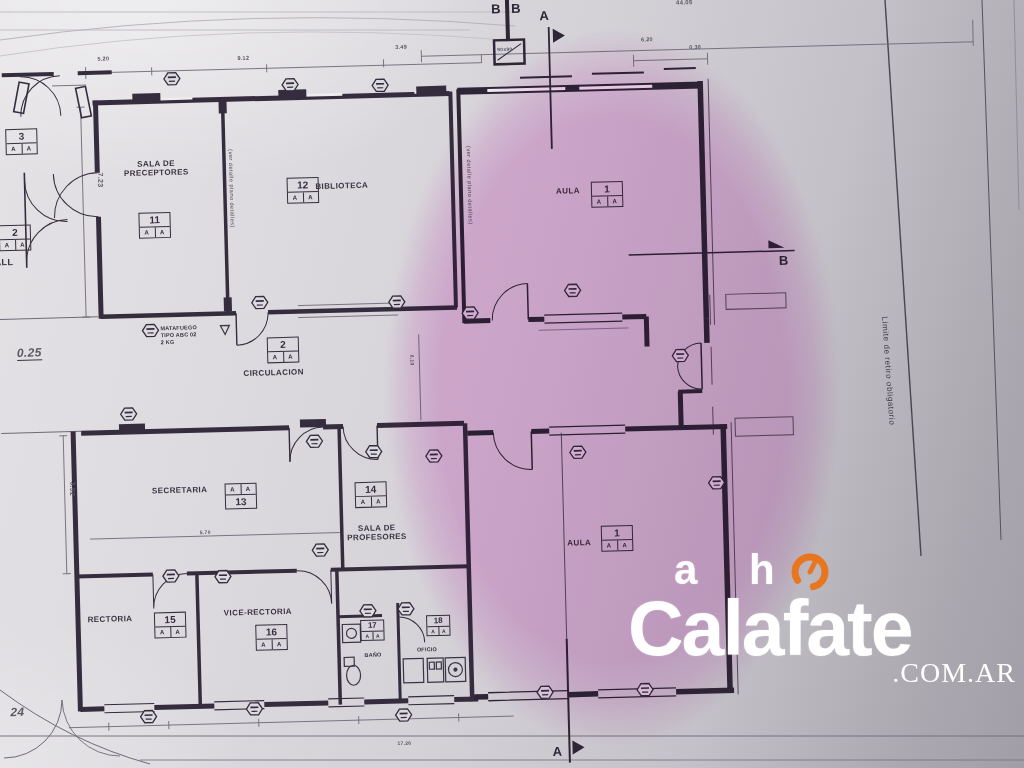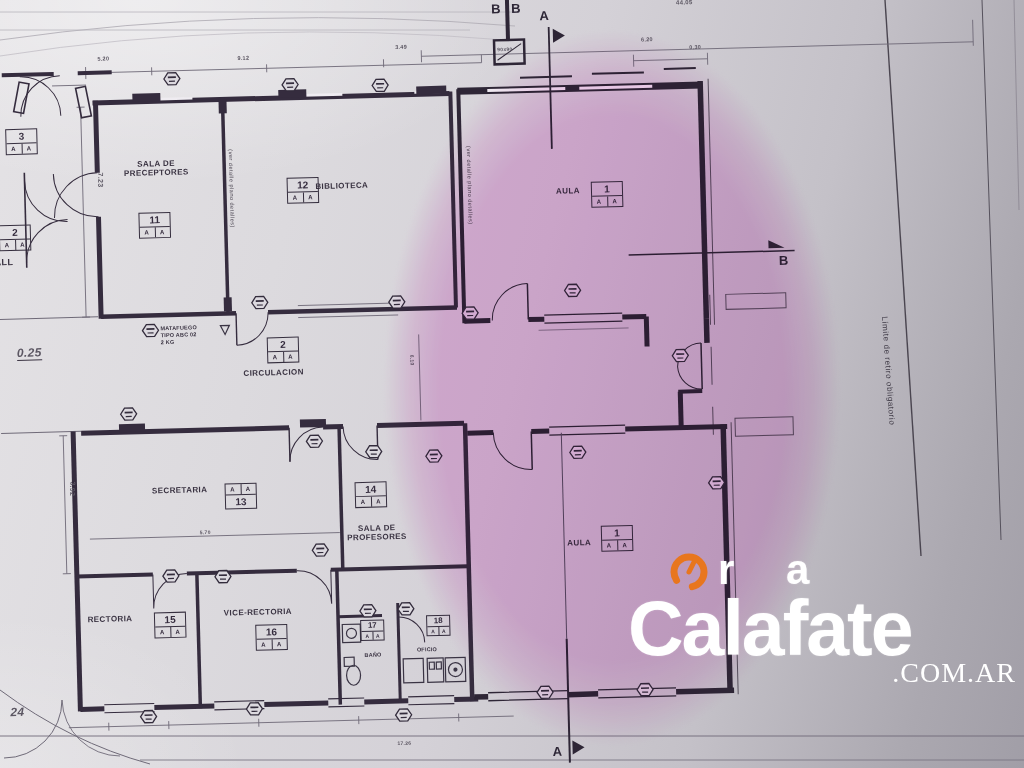--- a/index.html
+++ b/index.html
@@ -330,21 +330,21 @@
   <div class="sec" style="left:543px;top:745px;">A</div>
   <div class="dim" style="left:506px;top:46px;font-size:5px;">90x90</div>
 </div>
 
 <div class="limite">Límite de retiro obligatorio</div>
 
 <div class="highlight"></div>
 
 <div class="wm">
   <div class="wm-line1">
+    <span class="ltr">a h</span>
     <svg class="wm-icon" viewBox="0 0 46 46">
       <circle cx="23" cy="25" r="15" fill="none" stroke="#e8761e" stroke-width="7" stroke-dasharray="76 18" stroke-dashoffset="-38" stroke-linecap="round"></circle>
       <line x1="23" y1="25" x2="30" y2="11" stroke="#e8761e" stroke-width="5" stroke-linecap="round"></line>
     </svg>
-    <span class="ltr">r a</span>
   </div>
   <div class="wm-brand">Calafate</div>
   <div class="wm-suffix">.COM.AR</div>
 </div>
 
 </body></html>

